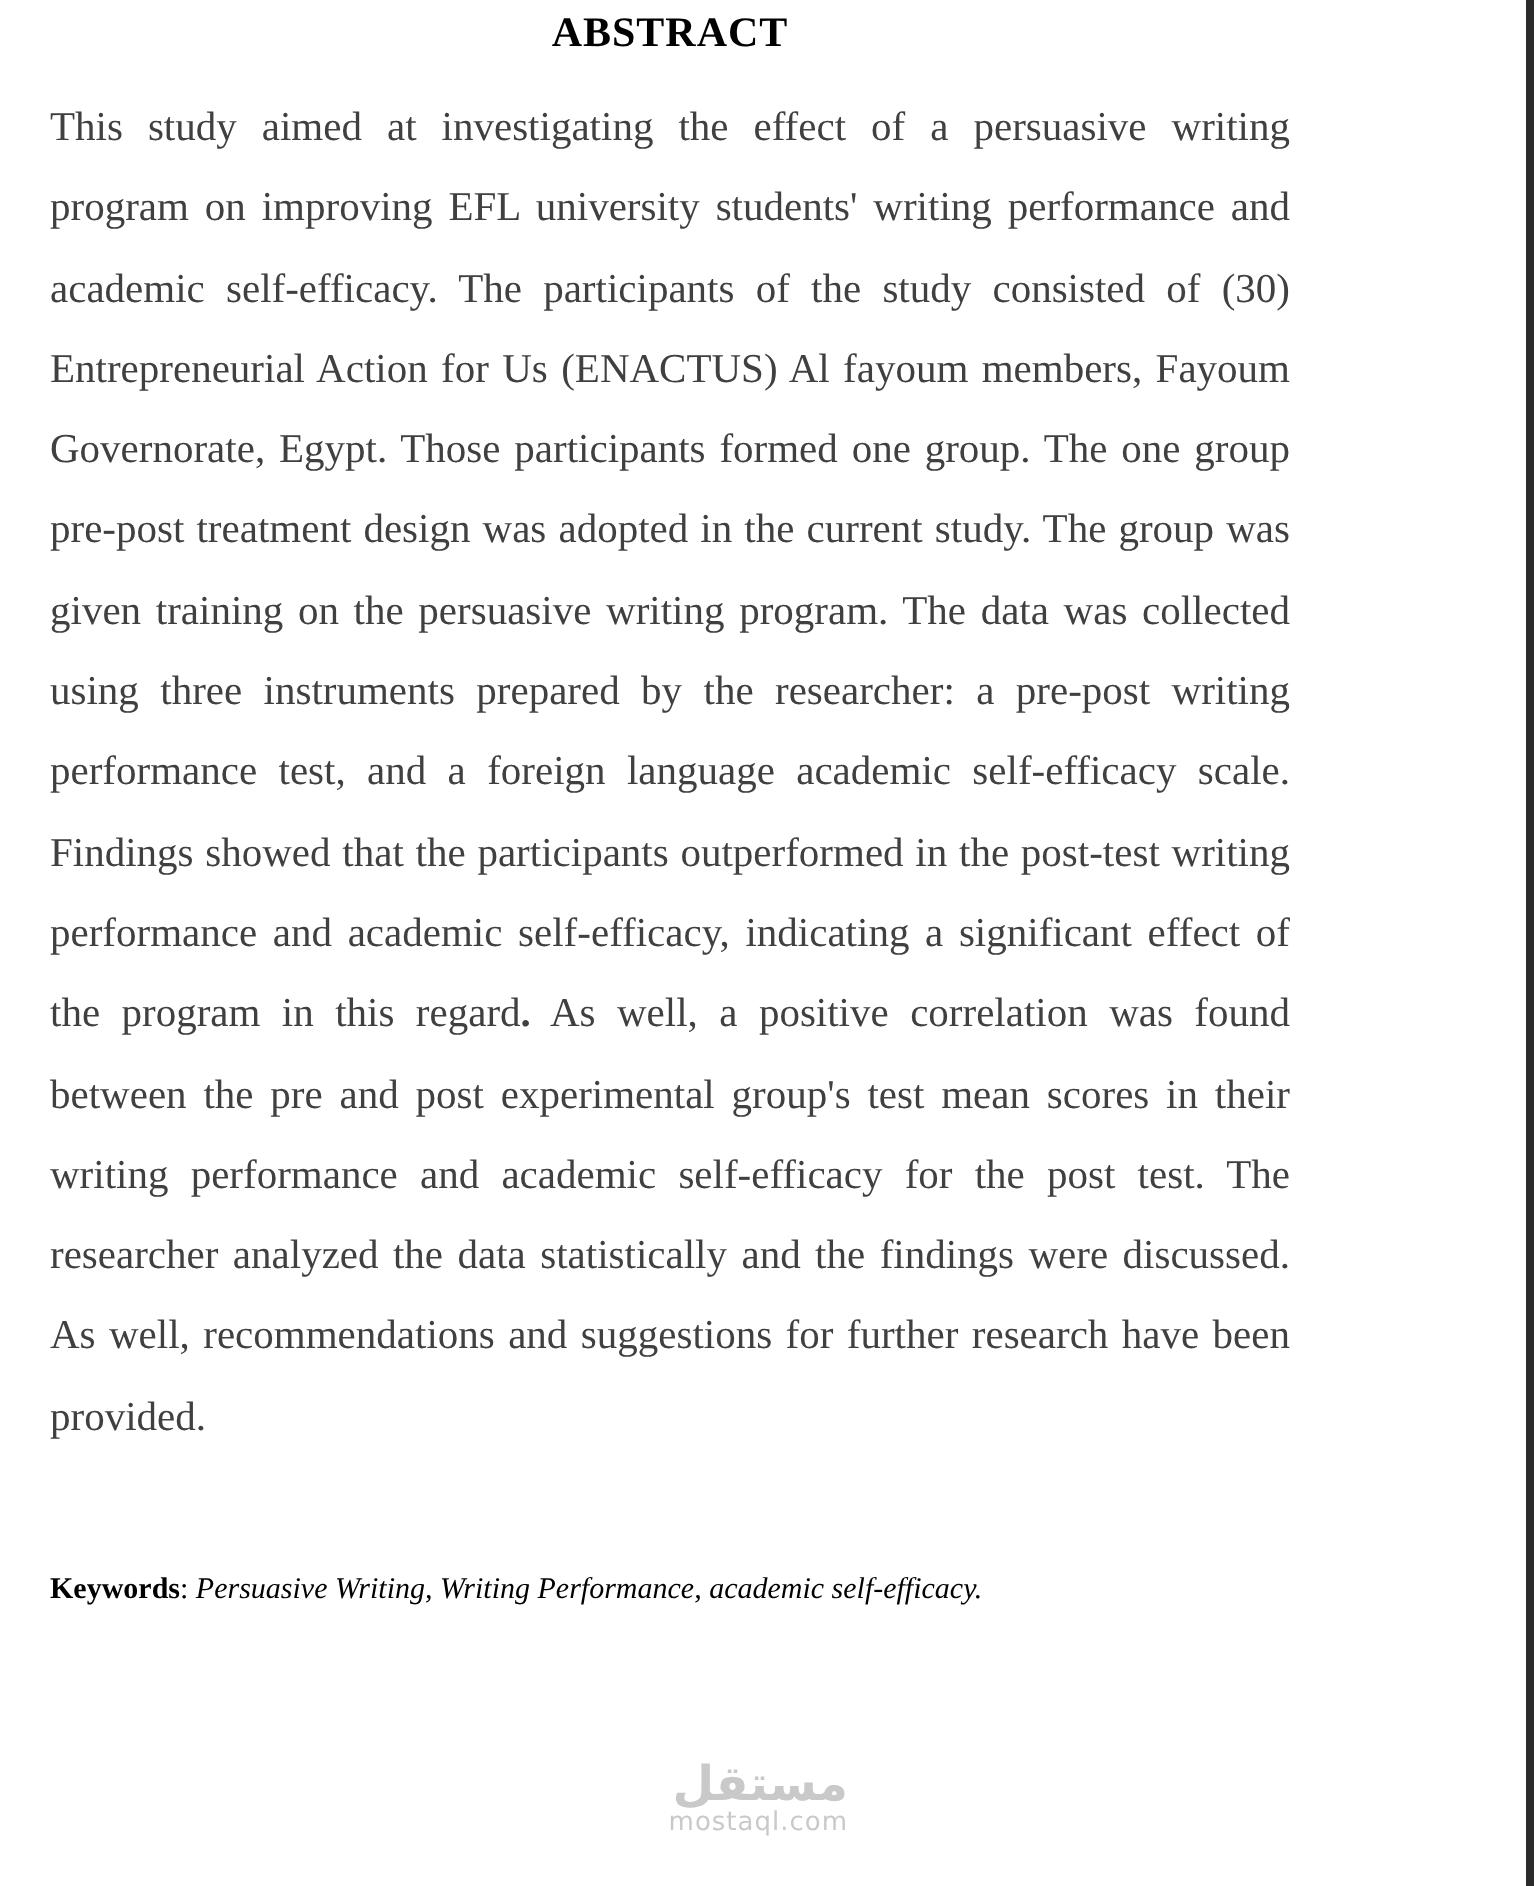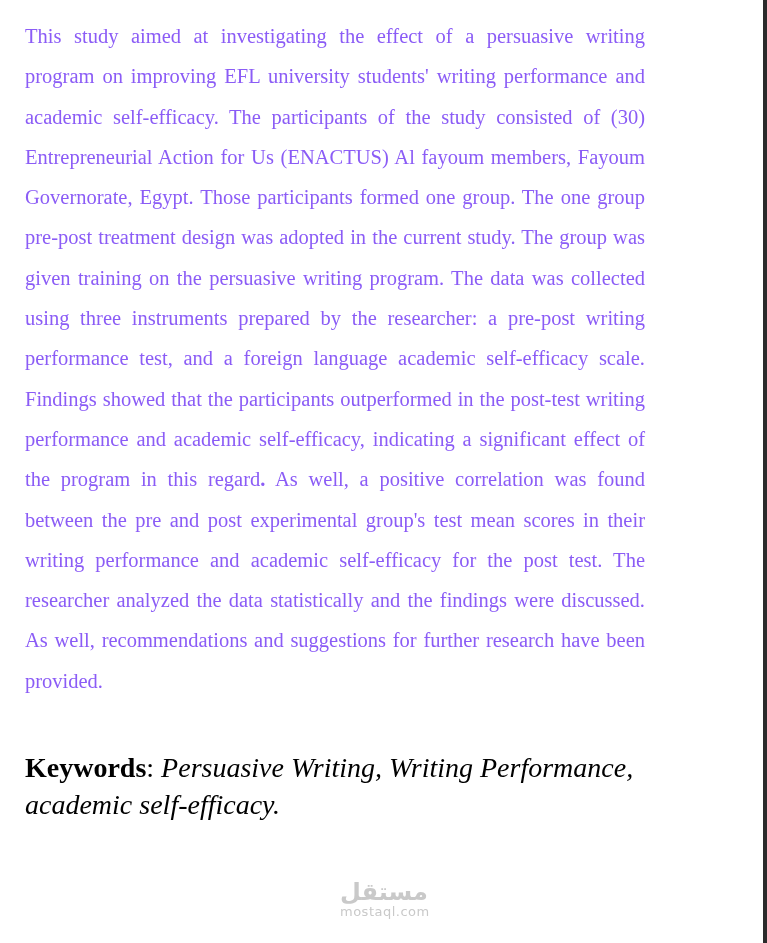--- a/index.html
+++ b/index.html
@@ -29,44 +29,44 @@
     letter-spacing: 0.5px;
     line-height: 24px;
     font-family: "Liberation Serif", serif;
   }
   .abstract-body {
     margin: 0;
     margin-top: 16px;
     font-size: 20.5px;
     line-height: 40.3px;
     text-align: justify;
-    color: #8b5cf6;
+    color: #404040;
   }
   .bold-dot {
     font-weight: bold;
   }
   .keywords-line {
     margin: 0;
     margin-top: 48px;
-    font-size: 28px;
+    font-size: 15px;
     line-height: 37px;
     text-align: left;
   }
   .kw-label {
     font-weight: bold;
   }
   .kw-value {
     font-style: italic;
   }
   .watermark {
     position: absolute;
-    left: 340px;
+    left: 320px;
     top: 879px;
     width: 104px;
-    text-align: left;
+    text-align: right;
     pointer-events: none;
   }
   .wm-logo {
     font-family: "DejaVu Sans", sans-serif;
     font-weight: bold;
     font-size: 24px;
     line-height: 26px;
     direction: rtl;
   }
   .wm-site {
@@ -81,20 +81,21 @@
     top: 0;
     right: 0;
     width: 4px;
     height: 943px;
   }
 </style>
 </head>
 <body style="background: rgb(255, 255, 255);">
 
 <div class="page">
+  <h1 class="doc-title">ABSTRACT</h1>
 
   <p class="abstract-body"><span>This study aimed at investigating the effect of a persuasive writing program on improving EFL university students' writing performance and academic self-efficacy. The participants of the study consisted of (30) Entrepreneurial Action for Us (ENACTUS) Al fayoum members, Fayoum Governorate, Egypt. Those participants formed one group. The one group pre-post treatment design was adopted in the current study. The group was given training on the persuasive writing program. The data was collected using three instruments prepared by the researcher: a pre-post writing performance test, and a foreign language academic self-efficacy scale. Findings showed that the participants outperformed in the post-test writing performance and academic self-efficacy, indicating a significant effect of the program in this regard</span><span class="bold-dot">.</span><span> As well, a positive correlation was found between the pre and post experimental group's test mean scores in their writing performance and academic self-efficacy for the post test. The researcher analyzed the data statistically and the findings were discussed. As well, recommendations and suggestions for further research have been provided.</span></p>
 
   <p class="keywords-line"><span class="kw-label">Keywords</span><span class="kw-sep">: </span><span class="kw-value">Persuasive Writing, Writing Performance, academic self-efficacy.</span></p>
 </div>
 
 <div class="watermark" style="color: rgb(201, 201, 201);">
   <div class="wm-logo">مستقل</div>
   <div class="wm-site">mostaql.com</div>
 </div>

